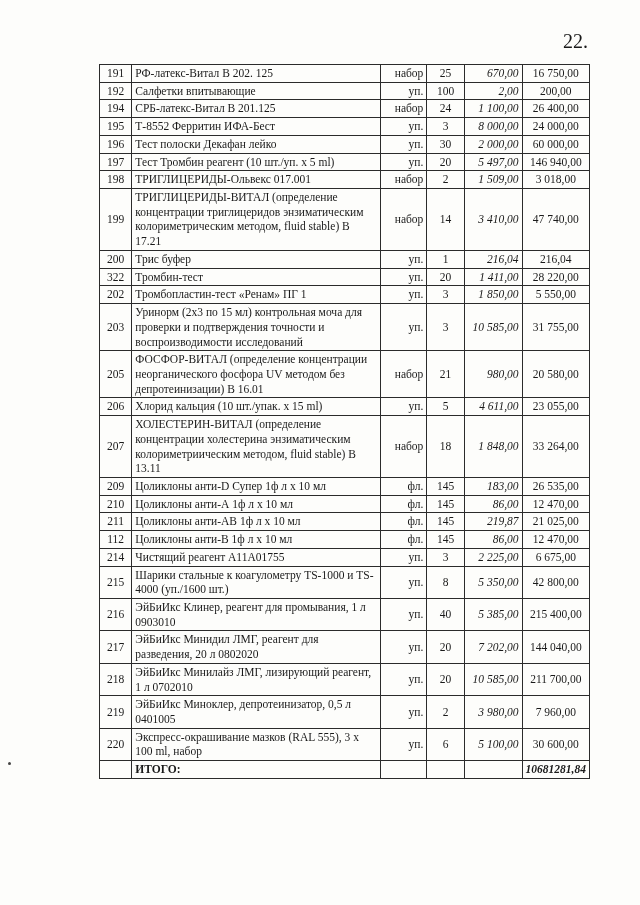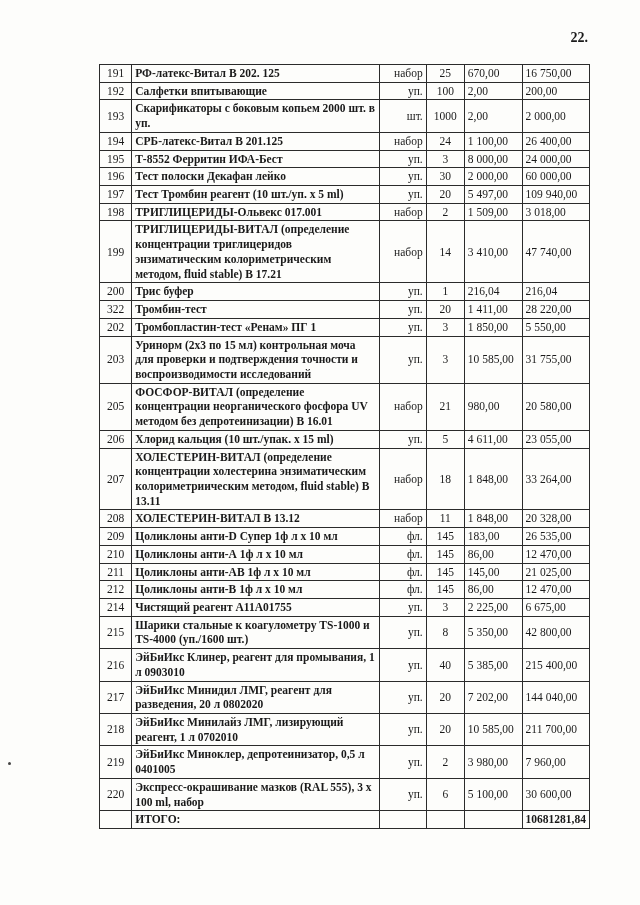--- a/index.html
+++ b/index.html
@@ -5,43 +5,42 @@
   html,body{margin:0;padding:0;}
   body{
     width:640px;height:905px;position:relative;
     background:#fdfdfb;
     font-family:"Liberation Serif","DejaVu Serif",serif;
     color:#1a1a1a;
     overflow:hidden;
   }
   .page-number{
     position:absolute;top:30px;right:52px;
-    font-size:14px;
-    font-weight:bold;
+    font-size:20px;
   }
   .doc-table{
     position:absolute;left:99px;top:64px;
     width:491px;
     border-collapse:collapse;
     font-size:11.5px;
     line-height:1.28;
   }
   .doc-table td{
     border:1px solid #2b2b2b;
     padding:1px 3px;
     vertical-align:middle;
   }
   .c-num{width:27px;text-align:center;}
-  .c-name{width:272px;text-align:left;font-weight:bold;}
+  .c-name{width:272px;text-align:left;}
   .c-unit{width:42px;text-align:right;white-space:nowrap;}
   .c-qty{width:33px;text-align:center;}
-  .c-price{width:55px;}
-  .c-total{width:60px;text-align:left;}
+  .c-price{width:55px;text-align:right;font-style:italic;}
+  .c-total{width:60px;text-align:center;}
   .total-row td{font-weight:bold;}
-  .total-row .c-total{white-space:nowrap;}
+  .total-row .c-total{white-space:nowrap;font-style:italic;}
   .scan-speck{
     position:absolute;left:8px;top:762px;
     width:3px;height:3px;border-radius:50%;
     background:#444;
   }
 </style>
 </head>
 <body>
 
 <div class="page-number">22.</div>
@@ -58,28 +57,20 @@
       </tr>
       <tr>
         <td class="c-num">192</td>
         <td class="c-name">Салфетки впитывающие</td>
         <td class="c-unit">уп.</td>
         <td class="c-qty">100</td>
         <td class="c-price">2,00</td>
         <td class="c-total">200,00</td>
       </tr>
       <tr>
-        <td class="c-num">193</td>
-        <td class="c-name">Скарификаторы с боковым копьем 2000 шт. в уп.</td>
-        <td class="c-unit">шт.</td>
-        <td class="c-qty">1000</td>
-        <td class="c-price">2,00</td>
-        <td class="c-total">2 000,00</td>
-      </tr>
-      <tr>
         <td class="c-num">194</td>
         <td class="c-name">СРБ-латекс-Витал В 201.125</td>
         <td class="c-unit">набор</td>
         <td class="c-qty">24</td>
         <td class="c-price">1 100,00</td>
         <td class="c-total">26 400,00</td>
       </tr>
       <tr>
         <td class="c-num">195</td>
         <td class="c-name">Т-8552 Ферритин ИФА-Бест</td>
@@ -95,21 +86,21 @@
         <td class="c-qty">30</td>
         <td class="c-price">2 000,00</td>
         <td class="c-total">60 000,00</td>
       </tr>
       <tr>
         <td class="c-num">197</td>
         <td class="c-name">Тест Тромбин реагент (10 шт./уп. x 5 ml)</td>
         <td class="c-unit">уп.</td>
         <td class="c-qty">20</td>
         <td class="c-price">5 497,00</td>
-        <td class="c-total">109 940,00</td>
+        <td class="c-total">146 940,00</td>
       </tr>
       <tr>
         <td class="c-num">198</td>
         <td class="c-name">ТРИГЛИЦЕРИДЫ-Ольвекс 017.001</td>
         <td class="c-unit">набор</td>
         <td class="c-qty">2</td>
         <td class="c-price">1 509,00</td>
         <td class="c-total">3 018,00</td>
       </tr>
       <tr>
@@ -170,53 +161,45 @@
       </tr>
       <tr>
         <td class="c-num">207</td>
         <td class="c-name">ХОЛЕСТЕРИН-ВИТАЛ (определение концентра­ции холестерина энзиматическим колориметрии­ческим методом, fluid stable) В 13.11</td>
         <td class="c-unit">набор</td>
         <td class="c-qty">18</td>
         <td class="c-price">1 848,00</td>
         <td class="c-total">33 264,00</td>
       </tr>
       <tr>
-        <td class="c-num">208</td>
-        <td class="c-name">ХОЛЕСТЕРИН-ВИТАЛ В 13.12</td>
-        <td class="c-unit">набор</td>
-        <td class="c-qty">11</td>
-        <td class="c-price">1 848,00</td>
-        <td class="c-total">20 328,00</td>
-      </tr>
-      <tr>
         <td class="c-num">209</td>
         <td class="c-name">Цоликлоны анти-D Супер 1ф л x 10 мл</td>
         <td class="c-unit">фл.</td>
         <td class="c-qty">145</td>
         <td class="c-price">183,00</td>
         <td class="c-total">26 535,00</td>
       </tr>
       <tr>
         <td class="c-num">210</td>
         <td class="c-name">Цоликлоны анти-А 1ф л x 10 мл</td>
         <td class="c-unit">фл.</td>
         <td class="c-qty">145</td>
         <td class="c-price">86,00</td>
         <td class="c-total">12 470,00</td>
       </tr>
       <tr>
         <td class="c-num">211</td>
         <td class="c-name">Цоликлоны анти-АВ  1ф л x 10 мл</td>
         <td class="c-unit">фл.</td>
         <td class="c-qty">145</td>
-        <td class="c-price">145,00</td>
+        <td class="c-price">219,87</td>
         <td class="c-total">21 025,00</td>
       </tr>
       <tr>
-        <td class="c-num">212</td>
+        <td class="c-num">112</td>
         <td class="c-name">Цоликлоны анти-В 1ф л x 10 мл</td>
         <td class="c-unit">фл.</td>
         <td class="c-qty">145</td>
         <td class="c-price">86,00</td>
         <td class="c-total">12 470,00</td>
       </tr>
       <tr>
         <td class="c-num">214</td>
         <td class="c-name">Чистящий реагент А11А01755</td>
         <td class="c-unit">уп.</td>

